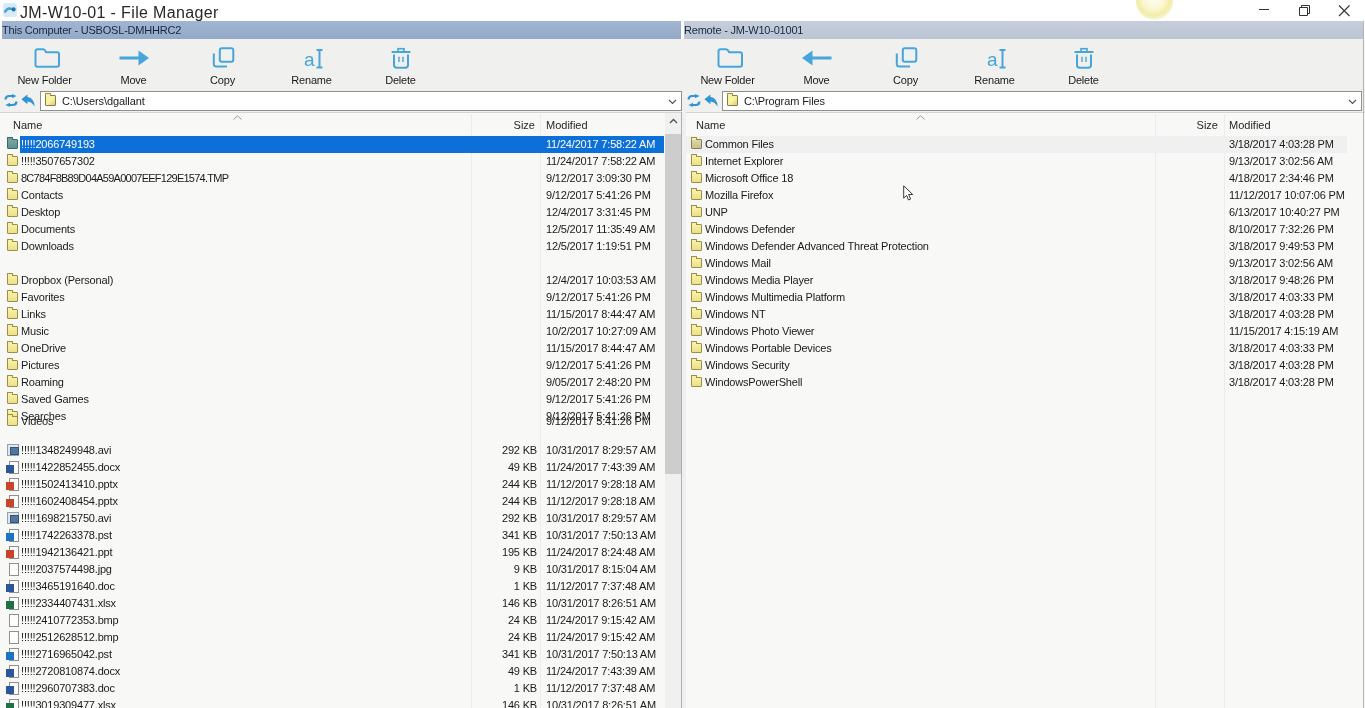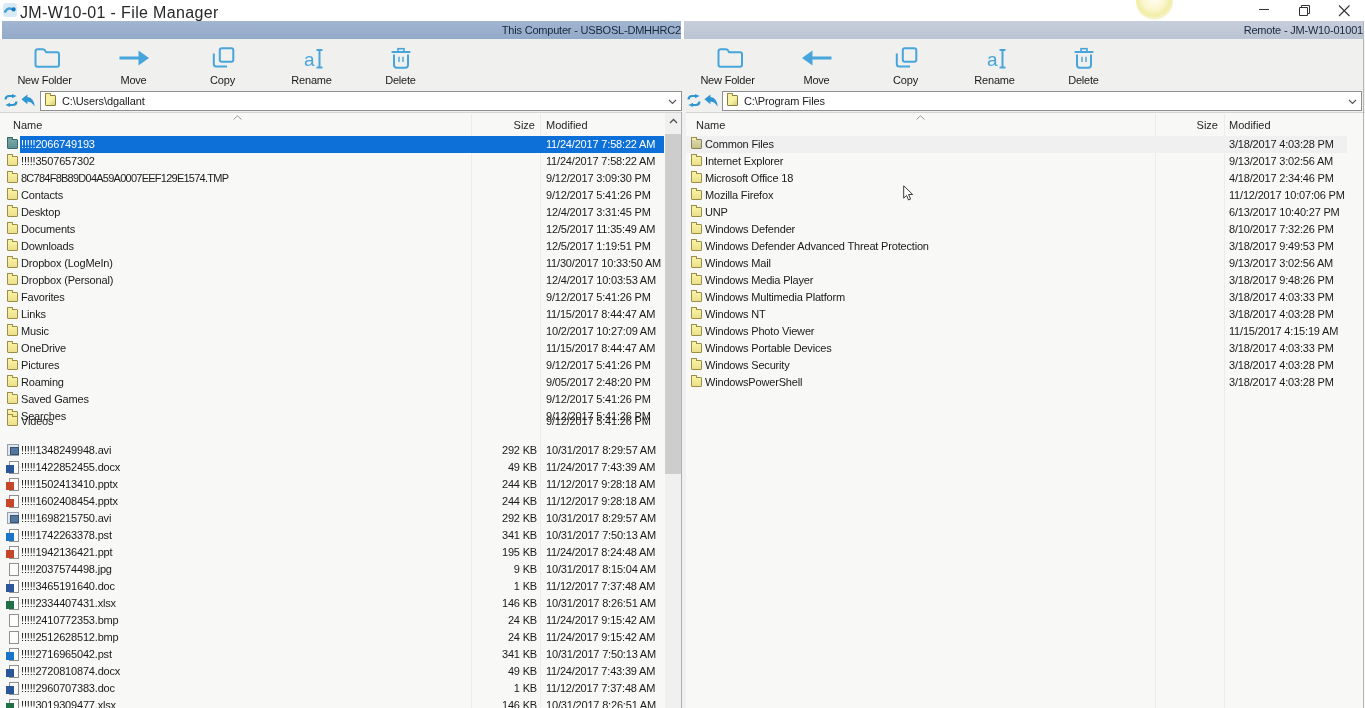--- a/index.html
+++ b/index.html
@@ -7,21 +7,21 @@
 #win { position:absolute; left:0; top:0; width:1365px; height:708px; }
 
 #title { position:absolute; left:0; top:0; width:1365px; height:21px; background:#fff; }
 #title .txt { position:absolute; left:20px; top:4px; font-size:16px; letter-spacing:0.35px; color:#282828;text-align:right; }
 #appico { position:absolute; left:3px; top:3px; } #appico svg { display:block; }
 #ball { position:absolute; left:1136px; top:-17px; width:37px; height:37px; border-radius:50%; opacity:0.95;
   background:radial-gradient(circle at 48% 42%, #fefdf2 0%, #fbf6cd 38%, #f1eca2 58%, rgba(238,233,160,0.55) 70%, rgba(238,233,160,0) 80%); }
 .wbtn { position:absolute; top:0px; width:30px; height:21px; }
 
 .bluebar { position:absolute; top:21px; height:18px; background:linear-gradient(#a2b5d1,#92aac9);
-  color:#16283c; font-size:11px; letter-spacing:-0.2px; text-align:right; line-height:18px; }
+  color:#16283c; font-size:11px; letter-spacing:-0.2px; text-align:left; line-height:18px; }
 
 #tbarea { position:absolute; left:0; top:39px; width:1365px; height:73px; background:#f0f0ef; }
 .tbtn { position:absolute; top:5px; width:89px; height:44px; text-align:center; }
 .tico { height:26px; padding-top:3px; }
 .tlab { font-size:11px; letter-spacing:-0.2px; color:#1a1a1a; margin-top:4px; }
 .addrbox { position:absolute; top:52px; height:20px; background:#fff; border:1px solid #8f8f8f; }
 .addrbox .fo { position:absolute; left:3px; top:3px; width:11px; height:11px; background:linear-gradient(135deg,#f7f3a2 50%,#d6cb7e); border-color:#8a7d3a; }
 .addrbox .ptxt { position:absolute; left:21px; top:3px; font-size:11px; letter-spacing:-0.1px; color:#1a1a1a; }
 .addrbox .chev { position:absolute; right:4px; top:7px; }
 .addrbox .chev svg { display:block; }
@@ -267,25 +267,20 @@
 <div class="row" style="top:85px">
           <i class="fo"></i>
           <span class="nm">Documents</span>
           <span class="dt">12/5/2017 11:35:49 AM</span>
         </div>
 <div class="row" style="top:102px">
           <i class="fo"></i>
           <span class="nm">Downloads</span>
           <span class="dt">12/5/2017 1:19:51 PM</span>
         </div>
-<div class="row" style="top:119px">
-          <i class="fo"></i>
-          <span class="nm">Dropbox (LogMeIn)</span>
-          <span class="dt">11/30/2017 10:33:50 AM</span>
-        </div>
 <div class="row" style="top:136px">
           <i class="fo"></i>
           <span class="nm">Dropbox (Personal)</span>
           <span class="dt">12/4/2017 10:03:53 AM</span>
         </div>
 <div class="row" style="top:153px">
           <i class="fo"></i>
           <span class="nm">Favorites</span>
           <span class="dt">9/12/2017 5:41:26 PM</span>
         </div>

